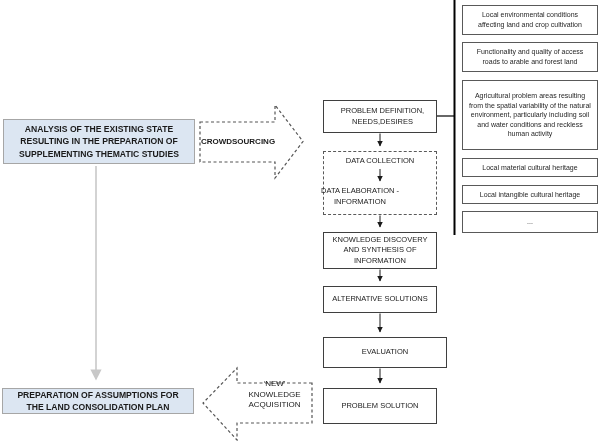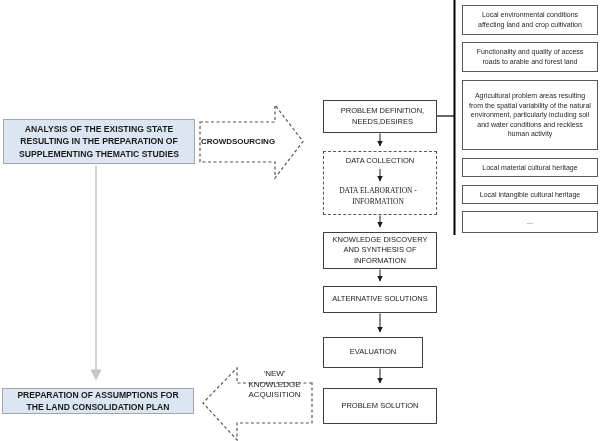--- a/index.html
+++ b/index.html
@@ -69,41 +69,41 @@
   <div class="abs highlight-box flex-center" style="left:3px;top:119px;width:192px;height:45px;">
     <span>ANALYSIS OF THE EXISTING STATE RESULTING IN THE PREPARATION OF SUPPLEMENTING THEMATIC STUDIES</span>
   </div>
 
   <div class="abs highlight-box flex-center" style="left:2px;top:388px;width:192px;height:16px;">
     <span>PREPARATION OF ASSUMPTIONS FOR THE LAND CONSOLIDATION PLAN</span>
   </div>
 
   <div class="abs flex-center block-arrow-label" style="left:201px;top:122px;width:74px;height:40px;font-weight:bold;">CROWDSOURCING</div>
 
-  <div class="abs flex-center block-arrow-label" style="left:237px;top:365px;width:75px;height:40px;">‘NEW’ KNOWLEDGE ACQUISITION</div>
+  <div class="abs flex-center block-arrow-label" style="left:237px;top:375px;width:75px;height:40px;">‘NEW’ KNOWLEDGE ACQUISITION</div>
 
   <div class="abs proc-box flex-center" style="left:323px;top:100px;width:114px;height:33px;padding-left:9px;">
     <span>PROBLEM DEFINITION, NEEDS,DESIRES</span>
   </div>
 
   <div class="abs dashed-box" style="left:323px;top:151px;width:114px;height:64px;"></div>
 
   <div class="abs proc-text" style="left:323px;top:156px;width:114px;">DATA COLLECTION</div>
 
-  <div class="abs proc-text" style="left:327px;top:186px;width:102px;font-family:Liberation Serif, serif;">DATA ELABORATION - INFORMATION</div>
+  <div class="abs proc-text" style="left:309px;top:186px;width:102px;">DATA ELABORATION - INFORMATION</div>
 
   <div class="abs proc-box flex-center" style="left:323px;top:232px;width:114px;height:37px;">
     <span>KNOWLEDGE DISCOVERY AND SYNTHESIS OF INFORMATION</span>
   </div>
 
   <div class="abs proc-box flex-center" style="left:323px;top:286px;width:114px;height:27px;">
     <span>ALTERNATIVE SOLUTIONS</span>
   </div>
 
-  <div class="abs proc-box flex-center" style="left:323px;top:337px;width:100px;height:31px;align-items:center;">
+  <div class="abs proc-box flex-center" style="left:323px;top:337px;width:124px;height:31px;align-items:center;">
     <span>EVALUATION</span>
   </div>
 
   <div class="abs proc-box flex-center" style="left:323px;top:388px;width:114px;height:36px;">
     <span>PROBLEM SOLUTION</span>
   </div>
 
   <div class="abs right-box flex-center" style="left:462px;top:5px;width:136px;height:30px;">
     <span>Local environmental conditions affecting land and crop cultivation</span>
   </div>

